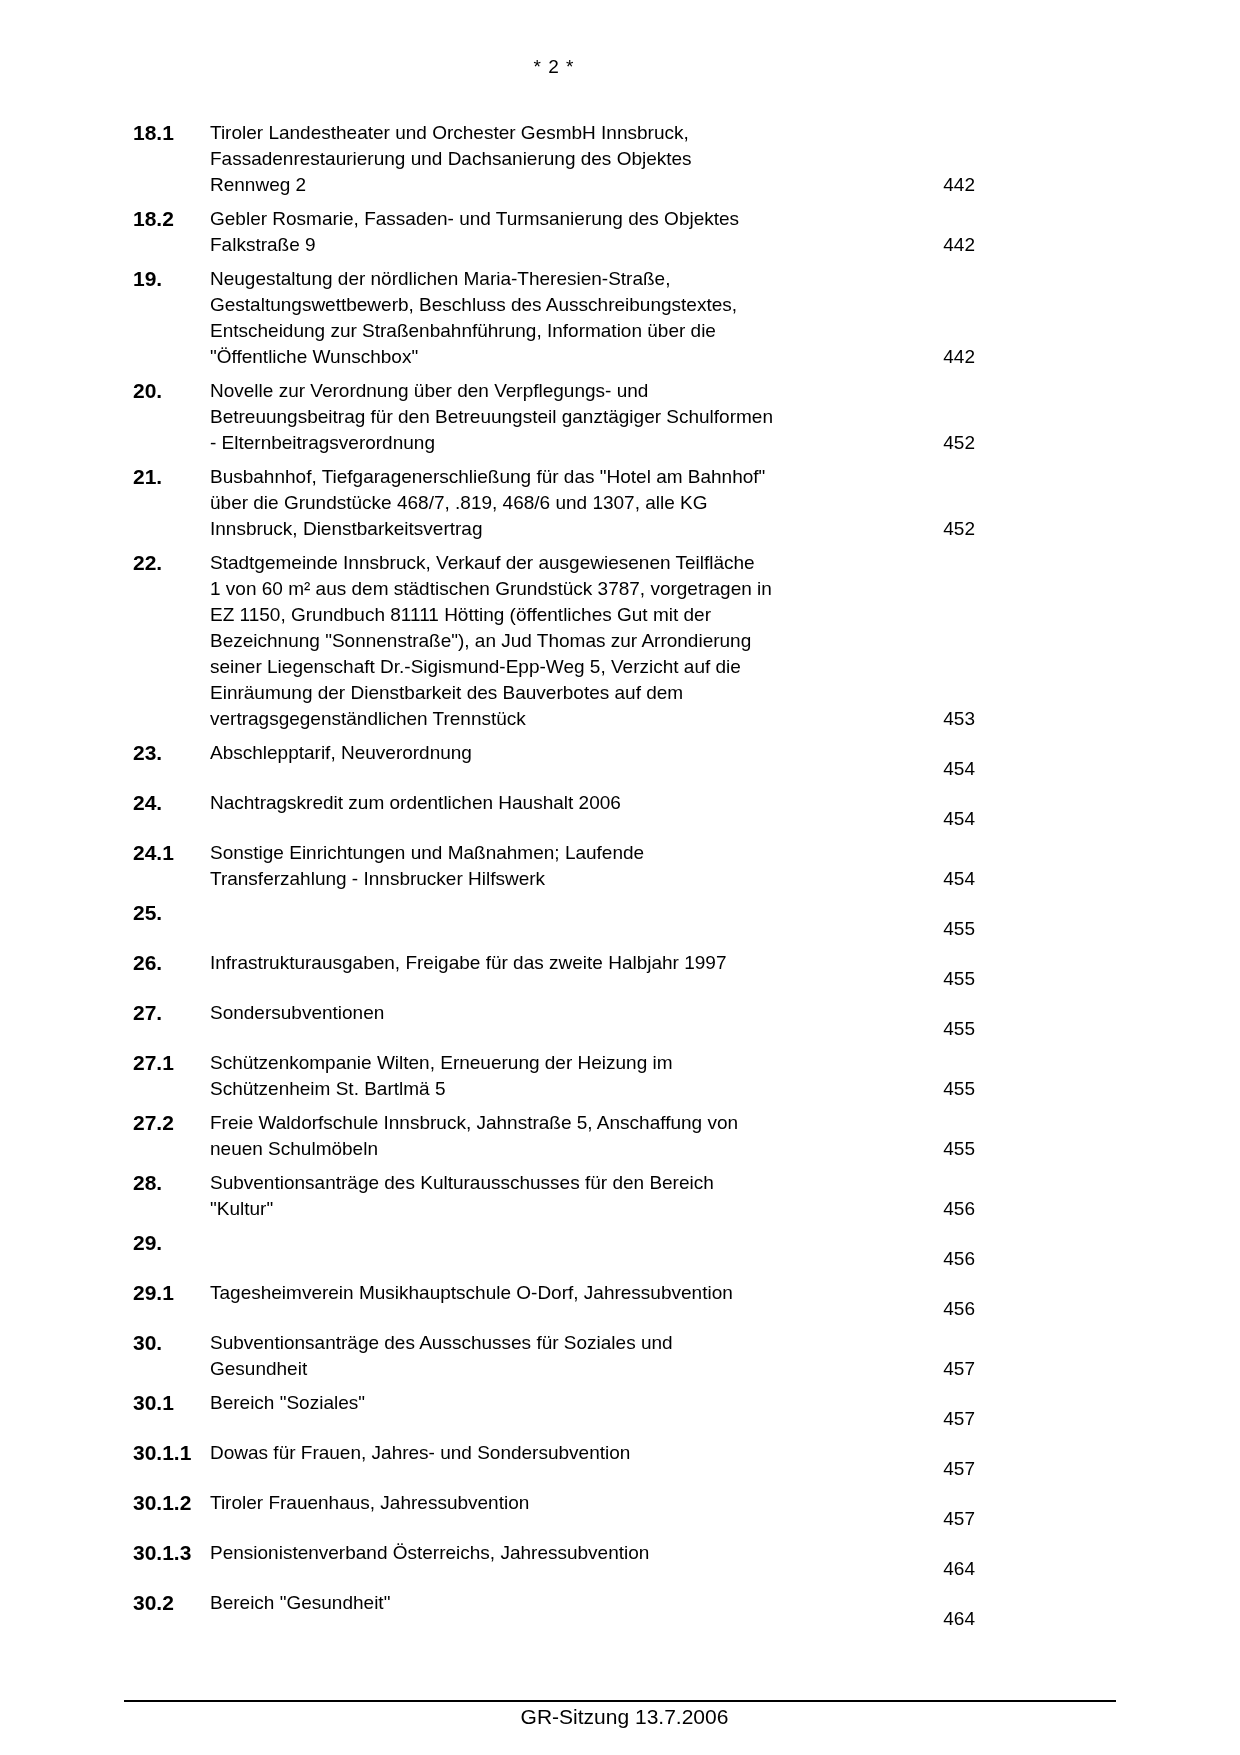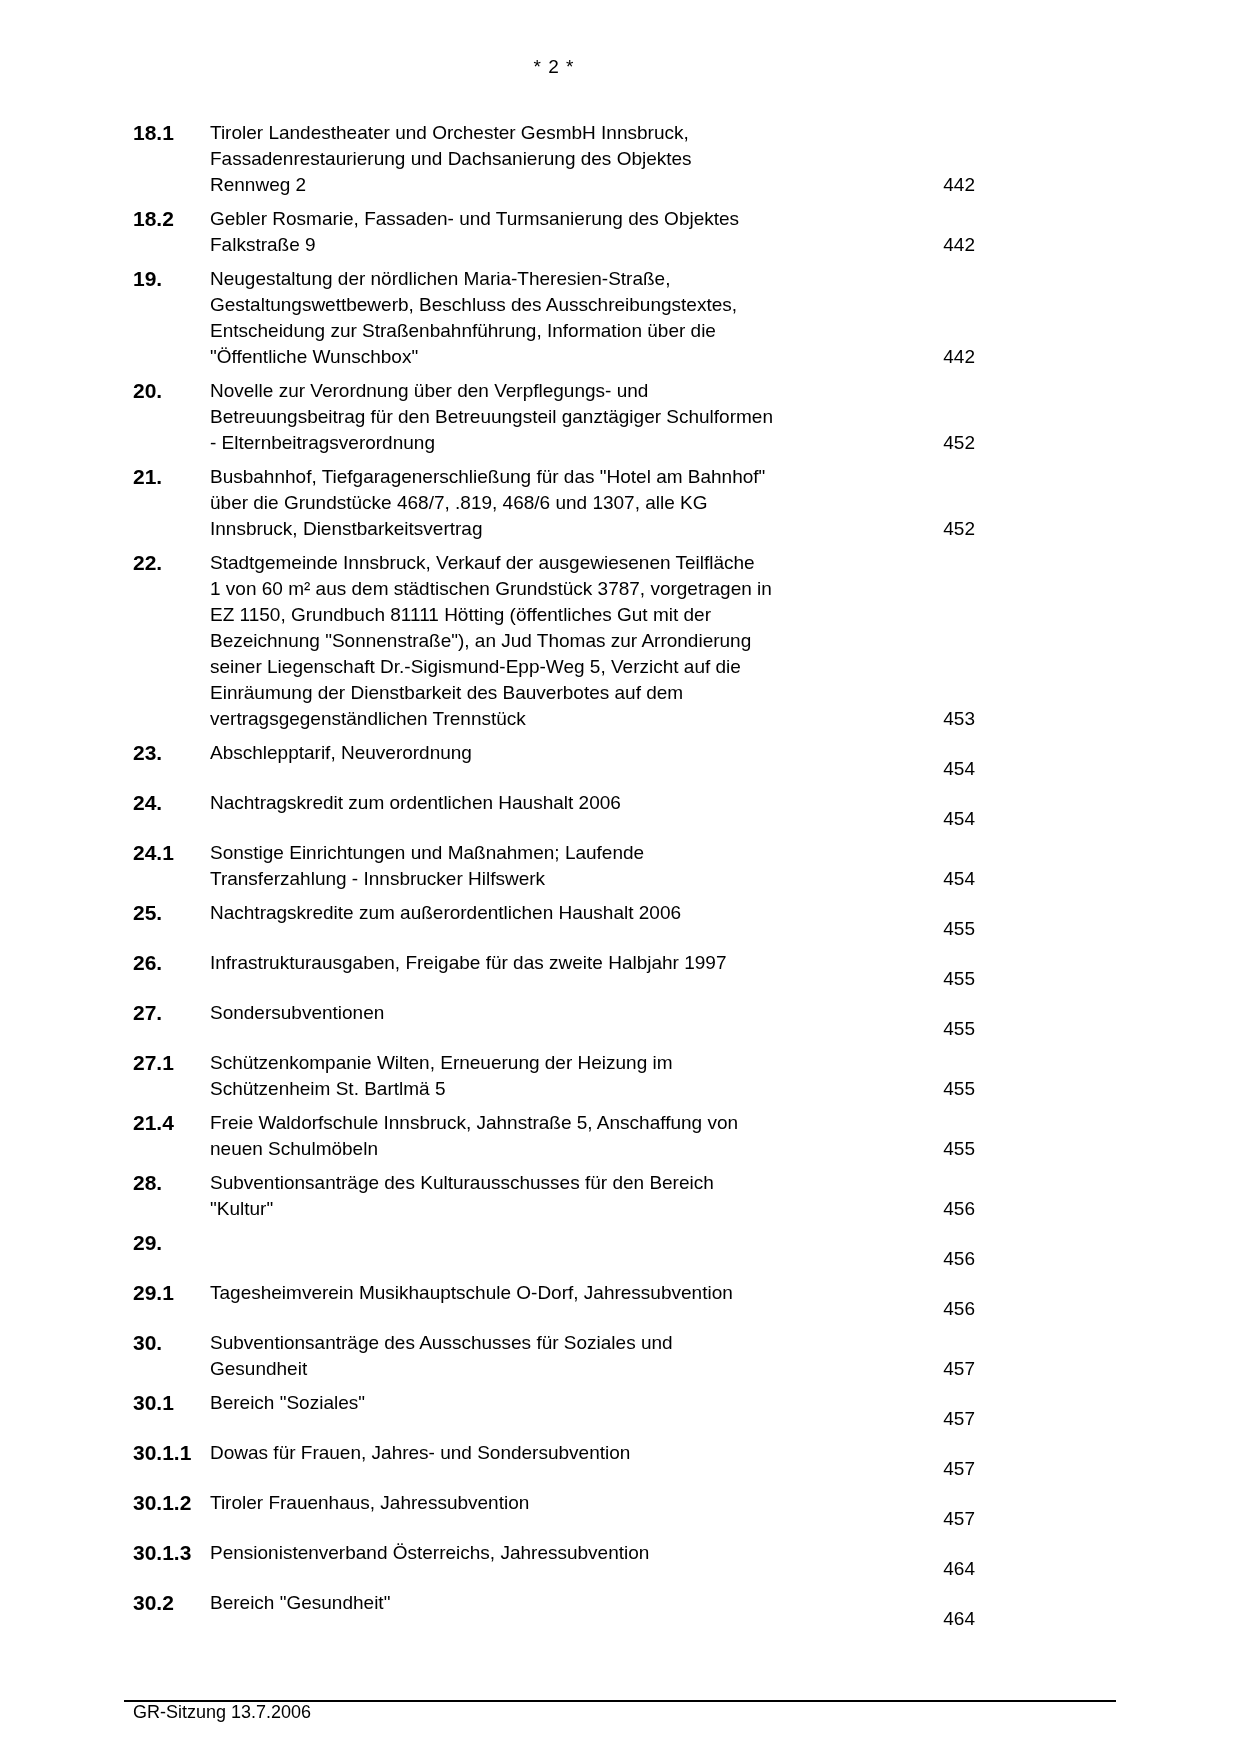--- a/index.html
+++ b/index.html
@@ -53,23 +53,25 @@
     margin-top: 16px;
   }
   .footer {
     position: absolute;
     left: 124px;
     top: 1700px;
     width: 992px;
     border-top: 2px solid #000000;
   }
   .footer-text {
-    font-size: 18px;
+    font-size: 21px;
     line-height: 20px;
+    padding-top: 5px;
     padding-left: 9px;
+    text-align: center;
   }
 </style>
 </head>
 <body>
 
 <div class="content">
   <div class="page-header">* 2 *</div>
 
   <div class="toc">
 
@@ -130,41 +132,40 @@
     <div class="toc-page">454</div>
   </div>
       <div class="toc-row">
     <div class="toc-num">24.1</div>
     <div class="toc-text">Sonstige Einrichtungen und Maßnahmen; Laufende
 Transferzahlung - Innsbrucker Hilfswerk</div>
     <div class="toc-page">454</div>
   </div>
       <div class="toc-row">
     <div class="toc-num">25.</div>
-    <div class="toc-text">Nachtragskredite zum außerordentlichen Haushalt 2006</div>
     <div class="toc-page">455</div>
   </div>
       <div class="toc-row">
     <div class="toc-num">26.</div>
     <div class="toc-text">Infrastrukturausgaben, Freigabe für das zweite Halbjahr 1997</div>
     <div class="toc-page">455</div>
   </div>
       <div class="toc-row">
     <div class="toc-num">27.</div>
     <div class="toc-text">Sondersubventionen</div>
     <div class="toc-page">455</div>
   </div>
       <div class="toc-row">
     <div class="toc-num">27.1</div>
     <div class="toc-text">Schützenkompanie Wilten, Erneuerung der Heizung im
 Schützenheim St. Bartlmä 5</div>
     <div class="toc-page">455</div>
   </div>
       <div class="toc-row">
-    <div class="toc-num">21.4</div>
+    <div class="toc-num">27.2</div>
     <div class="toc-text">Freie Waldorfschule Innsbruck, Jahnstraße 5, Anschaffung von
 neuen Schulmöbeln</div>
     <div class="toc-page">455</div>
   </div>
       <div class="toc-row">
     <div class="toc-num">28.</div>
     <div class="toc-text">Subventionsanträge des Kulturausschusses für den Bereich
 "Kultur"</div>
     <div class="toc-page">456</div>
   </div>

